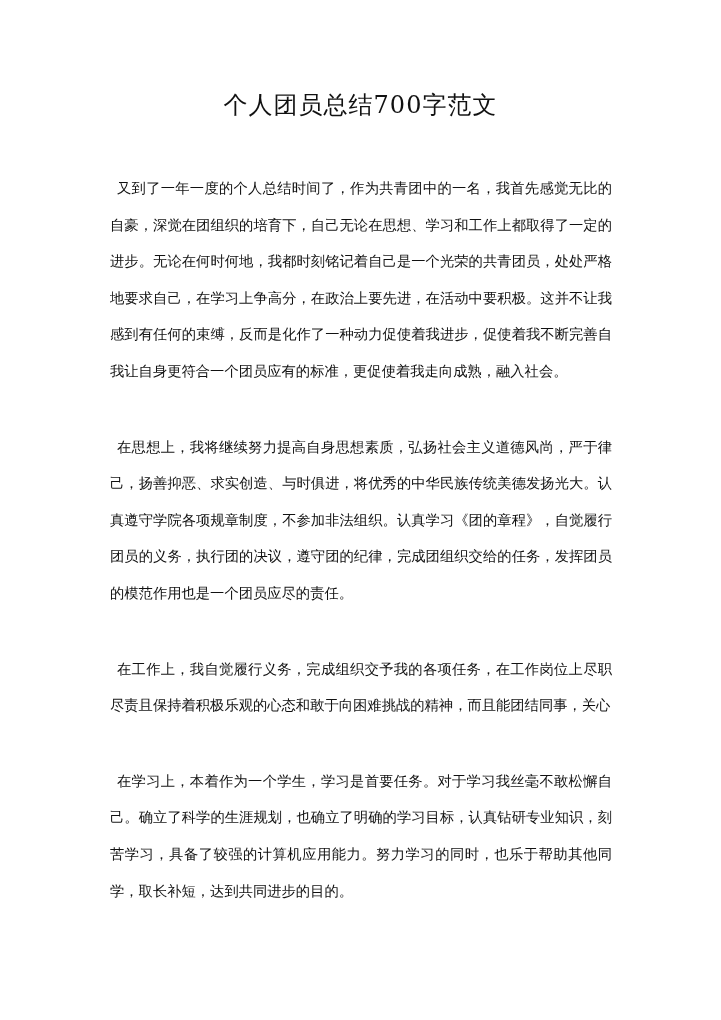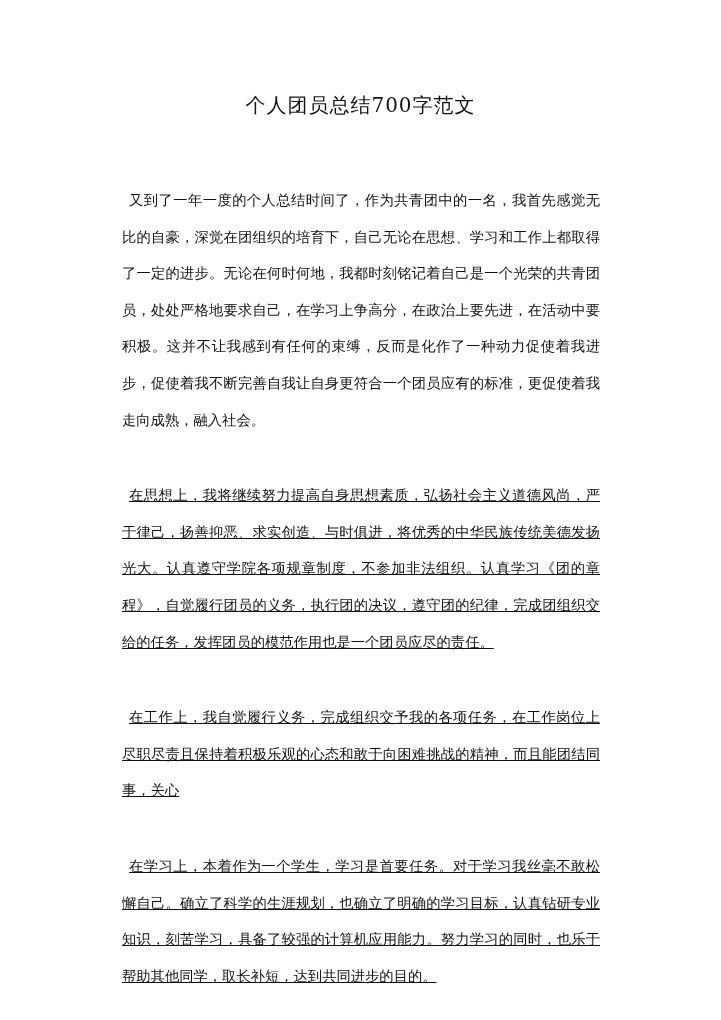--- a/index.html
+++ b/index.html
@@ -21,44 +21,43 @@
       width: 721px;
       height: 1020px;
       background: #ffffff;
     }
     .title {
       position: absolute;
       left: 0;
       top: 88px;
       width: 721px;
       text-align: center;
-      font-size: 20px;
+      font-size: 24px;
       line-height: 34px;
       font-weight: normal;
       letter-spacing: 1px;
       margin: 0;
     }
     .body {
       position: absolute;
       left: 110px;
       top: 170px;
       width: 502px;
     }
     .para {
-      margin: 12px;
+      margin: 0;
       font-size: 14.3px;
       line-height: 36.6px;
       text-align: justify;
       text-align-last: left;
       text-indent: 7px;
       word-break: break-all;
     }
     .para + .para {
       margin-top: 39px;
-      text-decoration: underline;
     }
   </style>
 </head>
 <body>
 
 <div class="page">
   <h1 class="title">个人团员总结700字范文</h1>
   <div class="body">
     <p class="para">又到了一年一度的个人总结时间了，作为共青团中的一名，我首先感觉无比的自豪，深觉在团组织的培育下，自己无论在思想、学习和工作上都取得了一定的进步。无论在何时何地，我都时刻铭记着自己是一个光荣的共青团员，处处严格地要求自己，在学习上争高分，在政治上要先进，在活动中要积极。这并不让我感到有任何的束缚，反而是化作了一种动力促使着我进步，促使着我不断完善自我让自身更符合一个团员应有的标准，更促使着我走向成熟，融入社会。</p>
     <p class="para">在思想上，我将继续努力提高自身思想素质，弘扬社会主义道德风尚，严于律己，扬善抑恶、求实创造、与时俱进，将优秀的中华民族传统美德发扬光大。认真遵守学院各项规章制度，不参加非法组织。认真学习《团的章程》，自觉履行团员的义务，执行团的决议，遵守团的纪律，完成团组织交给的任务，发挥团员的模范作用也是一个团员应尽的责任。</p>

